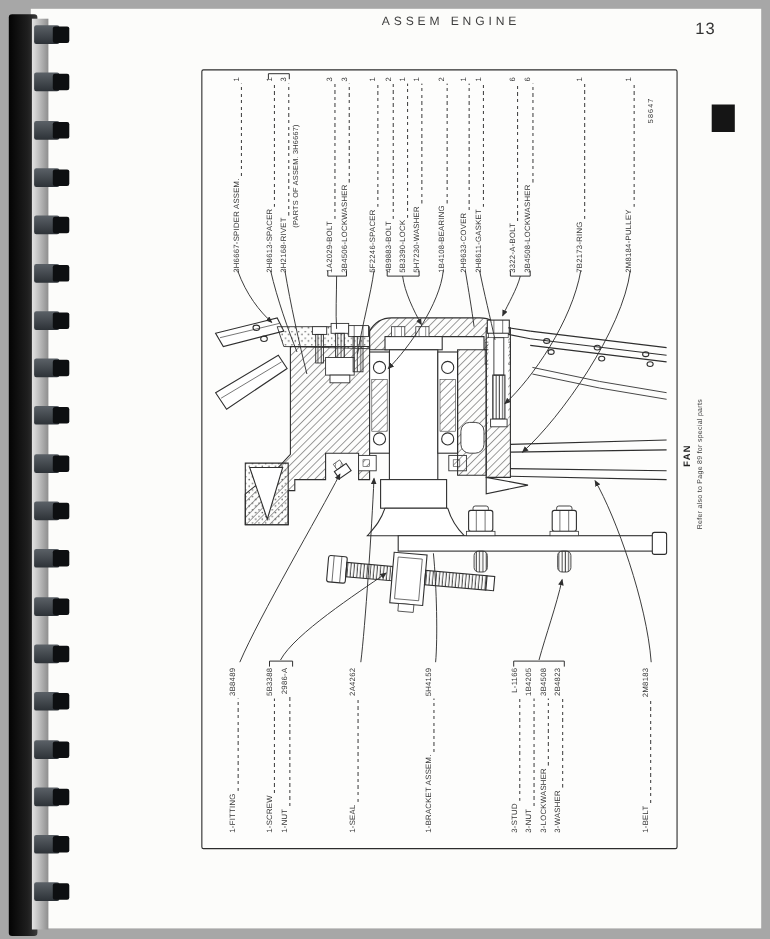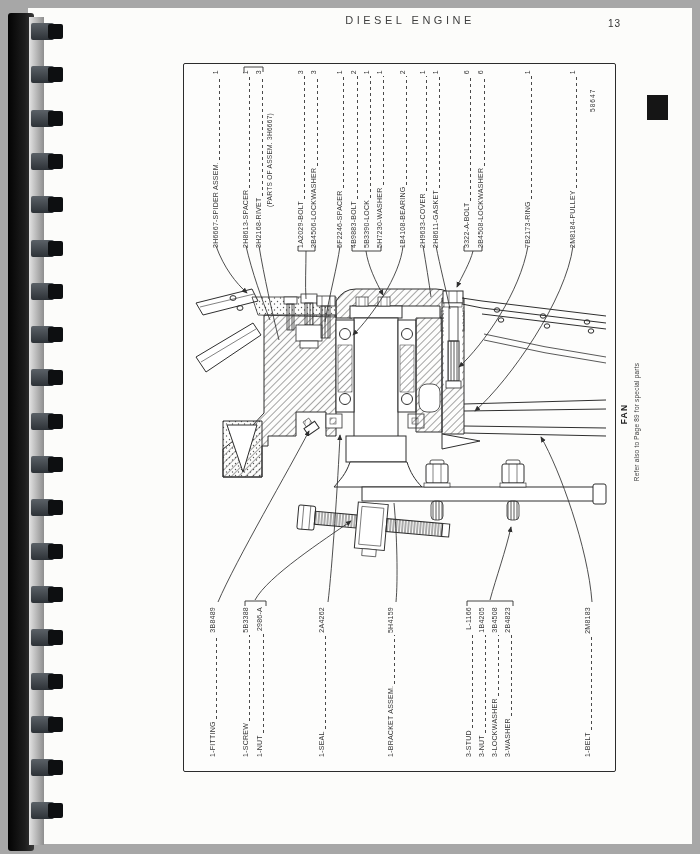--- a/index.html
+++ b/index.html
@@ -30,21 +30,21 @@
   .tooth-tip{
     position:absolute;left:48px;width:15px;height:15px;border-radius:2px;
     background:#0d0f11;
   }
   
   .hdr-title{
     position:absolute;left:330px;top:14px;width:160px;text-align:center;
     font-size:11px;letter-spacing:3.5px;color:#3f3f3f;white-space:nowrap;
   }
   .hdr-page{
-    position:absolute;left:608px;top:18px;font-size:10px;color:#333;
+    position:absolute;left:632px;top:18px;font-size:15px;color:#333;
     letter-spacing:1px;
   }
   .black-square{
     position:absolute;left:647px;top:95px;width:21px;height:25px;background:#151515;
   }
   
   .frame{
     position:absolute;left:183px;top:63px;width:433px;height:709px;
     border:1.5px solid #2c2c2c;background:#fdfdfc;border-radius:2px;box-sizing:border-box;
   }
@@ -110,21 +110,21 @@
       <div class="tooth-tip" style="top: 673.5px;"></div>
       <div class="tooth" style="top: 715.8px;"></div>
       <div class="tooth-tip" style="top: 716.8px;"></div>
       <div class="tooth" style="top: 759.1px;"></div>
       <div class="tooth-tip" style="top: 760.1px;"></div>
       <div class="tooth" style="top: 802.4px;"></div>
       <div class="tooth-tip" style="top: 803.4px;"></div>
     </div>
 </div>
 
-<div class="hdr-title">DIESEL ENGINE</div>
+<div class="hdr-title">ASSEM ENGINE</div>
 <div class="hdr-page">13</div>
 <div class="black-square"></div>
 
 <div class="frame"></div>
 
 <svg class="diagram" viewBox="183 63 433 709">
   <defs>
     <pattern id="hatch" width="5" height="5" patternUnits="userSpaceOnUse" patternTransform="rotate(45)">
       <line x1="0" y1="0" x2="0" y2="5" stroke="#4c4c4c" stroke-width="1"></line>
     </pattern>

